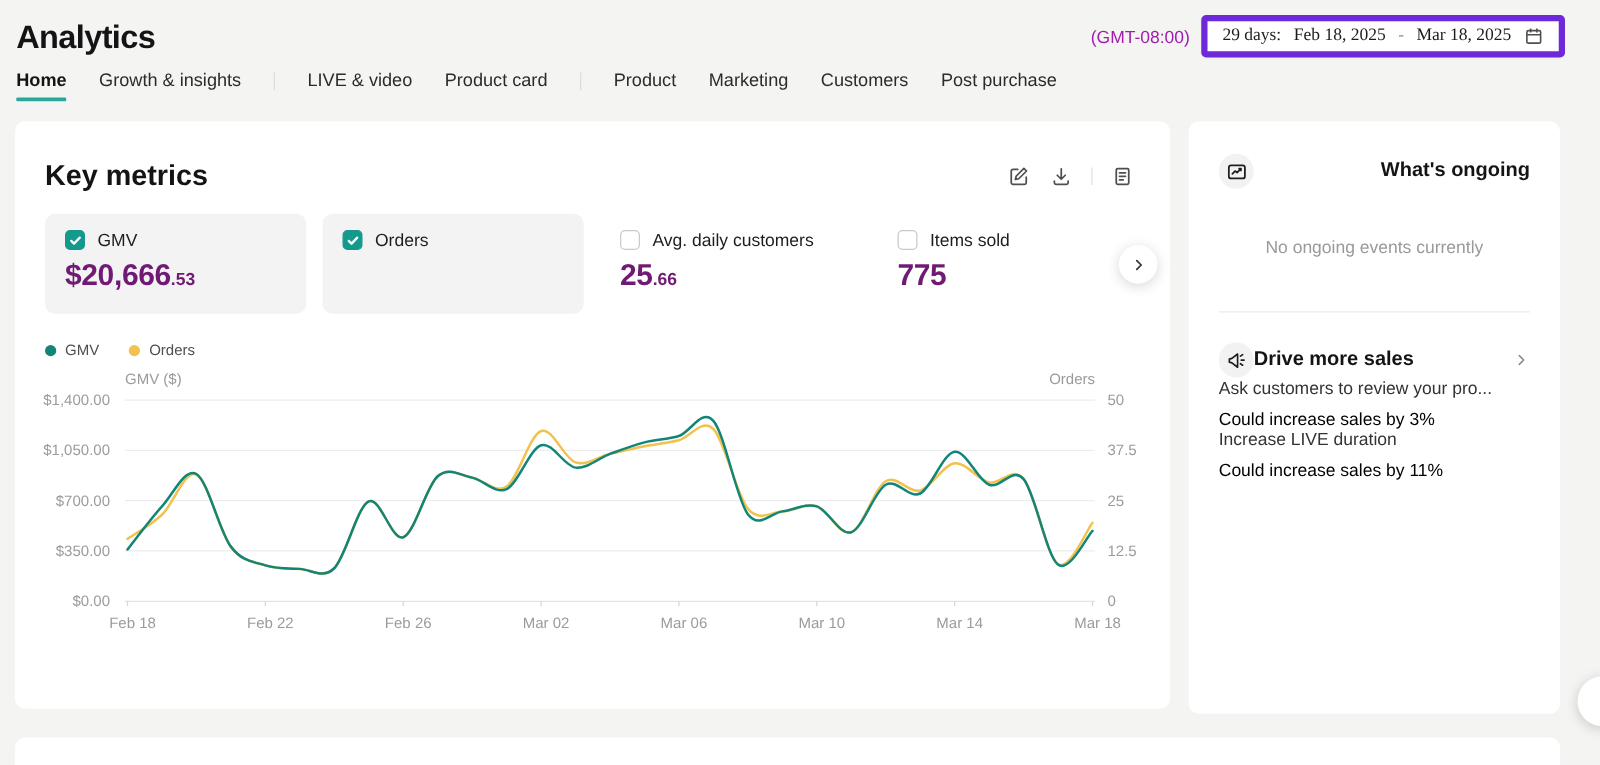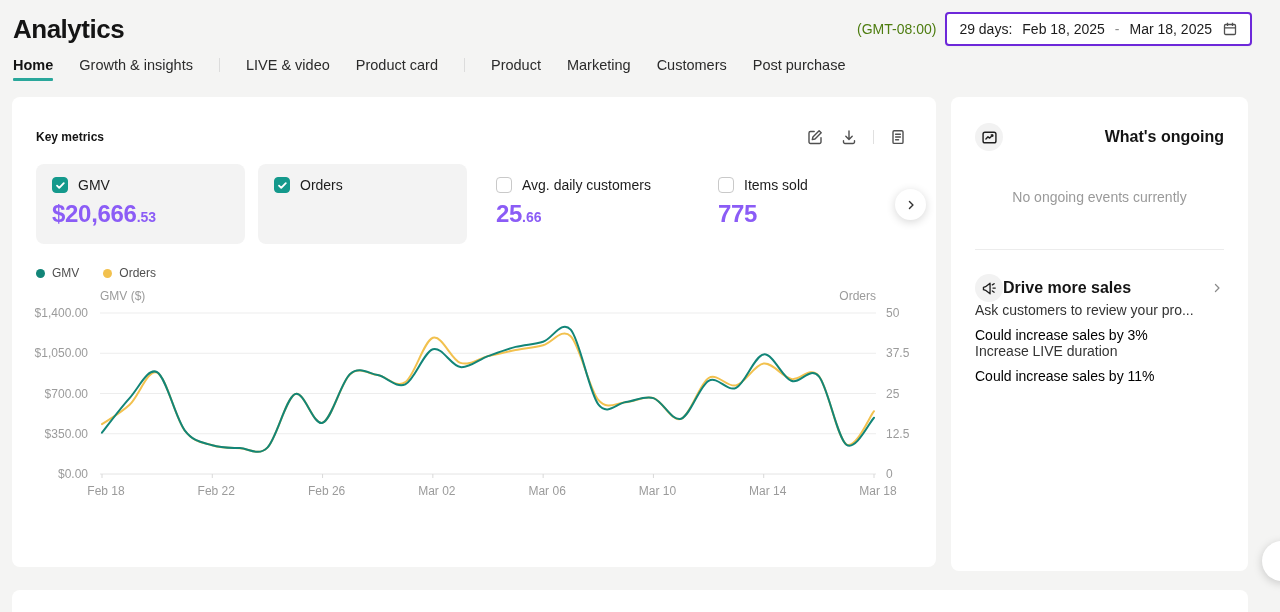--- a/index.html
+++ b/index.html
@@ -7,59 +7,59 @@
   body {
     font-family:"Liberation Sans","DejaVu Sans",sans-serif;
     background:#f4f4f3; color:#1d1d1d; position:relative;
   }
   .page { width:1280px; height:612px; position:relative; }
 
   
   .top-header { display:flex; justify-content:space-between; align-items:center; padding:10px 28px 0 13px; height:48px; }
   .page-title { font-size:26px; font-weight:700; letter-spacing:-0.5px; color:#141414; }
   .header-right { display:flex; align-items:center; gap:9px; }
-  .tz-label { font-size:14px; color:#4d7c0f; }
-  .date-btn { height:34px; background:#fff; border:2px solid #6d28d9; border-radius:4px;
+  .tz-label { font-size:14px; color:#a21caf; }
+  .date-btn { height:34px; background:#fff; border:5px solid #6d28d9; border-radius:4px;
     display:flex; align-items:center; gap:10px; padding:0 12px; font-size:14px; color:#1c1c1c;
-    cursor:pointer; box-shadow:0 1px 2px rgba(0,0,0,0.03); }
+    cursor:pointer; box-shadow:0 1px 2px rgba(0,0,0,0.03);font-family:Liberation Serif, serif; }
   .date-btn .sep { color:#8e8e8e; }
   .icon { display:inline-flex; align-items:center; justify-content:center; }
   .icon svg { display:block; }
 
   
   .nav-tabs { display:flex; align-items:center; gap:26px; padding:0 13px; margin-top:4px; height:32px; }
   .tab { font-size:14.5px; color:#2b2b2b; cursor:pointer; position:relative; padding:4px 0 10px; white-space:nowrap; }
   .tab.active { font-weight:700; color:#141414; }
   .tab.active::after { content:""; position:absolute; left:0; right:0; bottom:2px; height:3px;
     background:#2aa79b; border-radius:1px; }
   .nav-divider { width:1px; height:14px; background:#dcdcdc; margin-top:-6px; }
 
   
   .content-row { display:flex; gap:15px; margin:13px 0 0 12px; align-items:flex-start; }
   .main-card { width:924px; height:470px; background:#fff; border-radius:8px; position:relative; }
   .side-card { width:297px; height:474px; background:#fff; border-radius:8px; padding:26px 24px 0; }
 
   
   .km-header { display:flex; justify-content:space-between; align-items:center; padding:30px 28px 0 24px; }
-  .km-title { font-size:12px; font-weight:700; color:#141414; }
+  .km-title { font-size:23px; font-weight:700; color:#141414; }
   .km-actions { display:flex; align-items:center; gap:14px; }
   .km-actions .act { width:20px; height:20px; cursor:pointer; color:#4f4f4f; }
   .act-divider { width:1px; height:14px; background:#e0e0e0; }
 
   
   .metrics-row { display:flex; gap:13px; margin:17px 24px 0; position:relative; }
   .metric-card { width:209px; height:80px; border-radius:8px; padding:13px 16px; cursor:pointer; }
   .metric-card.selected { background:#f3f3f3; }
   .metric-top { display:flex; align-items:center; gap:10px; font-size:14px; color:#1d1d1d; }
   .checkbox { width:16px; height:16px; border-radius:4px; border:1.5px solid #c9c9c9; background:#fff;
     display:flex; align-items:center; justify-content:center; flex:0 0 auto; }
   .checkbox svg { display:none; }
   .checkbox.checked { background:#14998c; border-color:#14998c; }
   .checkbox.checked svg { display:block; }
-  .metric-value { margin-top:7px; display:flex; align-items:baseline; font-weight:700; color:#8b5cf6; }
+  .metric-value { margin-top:7px; display:flex; align-items:baseline; font-weight:700; color:#701a75; }
   .metric-value .main { font-size:24px; letter-spacing:-0.3px; }
   .metric-value .frac { font-size:14px; }
   .next-btn { position:absolute; right:-14px; top:25px; width:31px; height:31px; border-radius:50%;
     background:#fff; box-shadow:0 2px 10px rgba(0,0,0,0.16); display:flex; align-items:center;
     justify-content:center; cursor:pointer; color:#333; }
 
   
   .legend-row { display:flex; gap:24px; margin:22px 24px 0; align-items:center; }
   .legend-item { display:flex; align-items:center; gap:7px; font-size:12px; color:#4f4f4f; }
   .legend-dot { width:9px; height:9px; border-radius:50%; }

